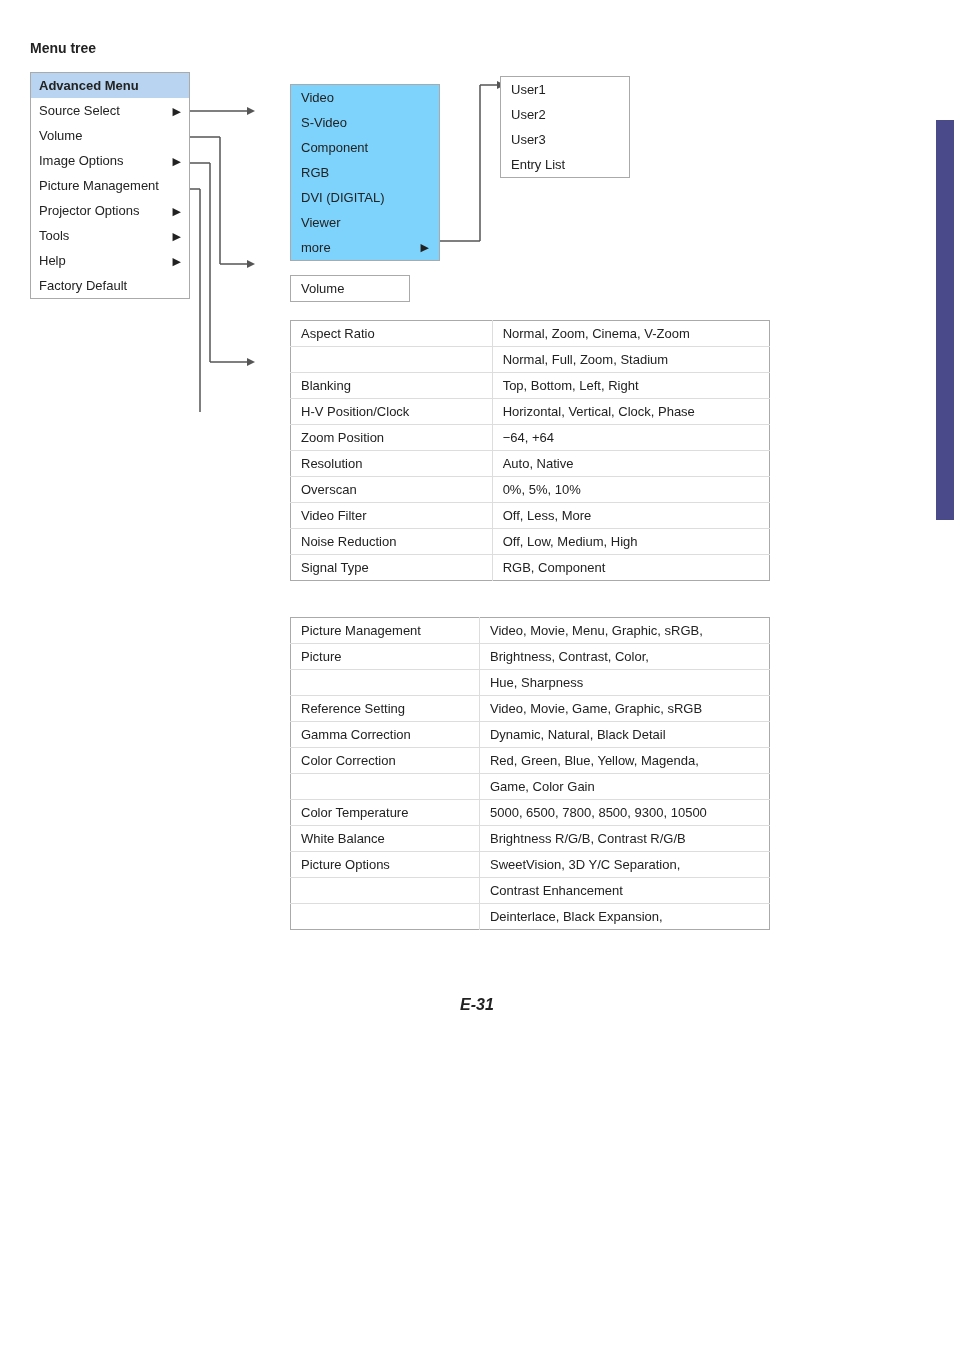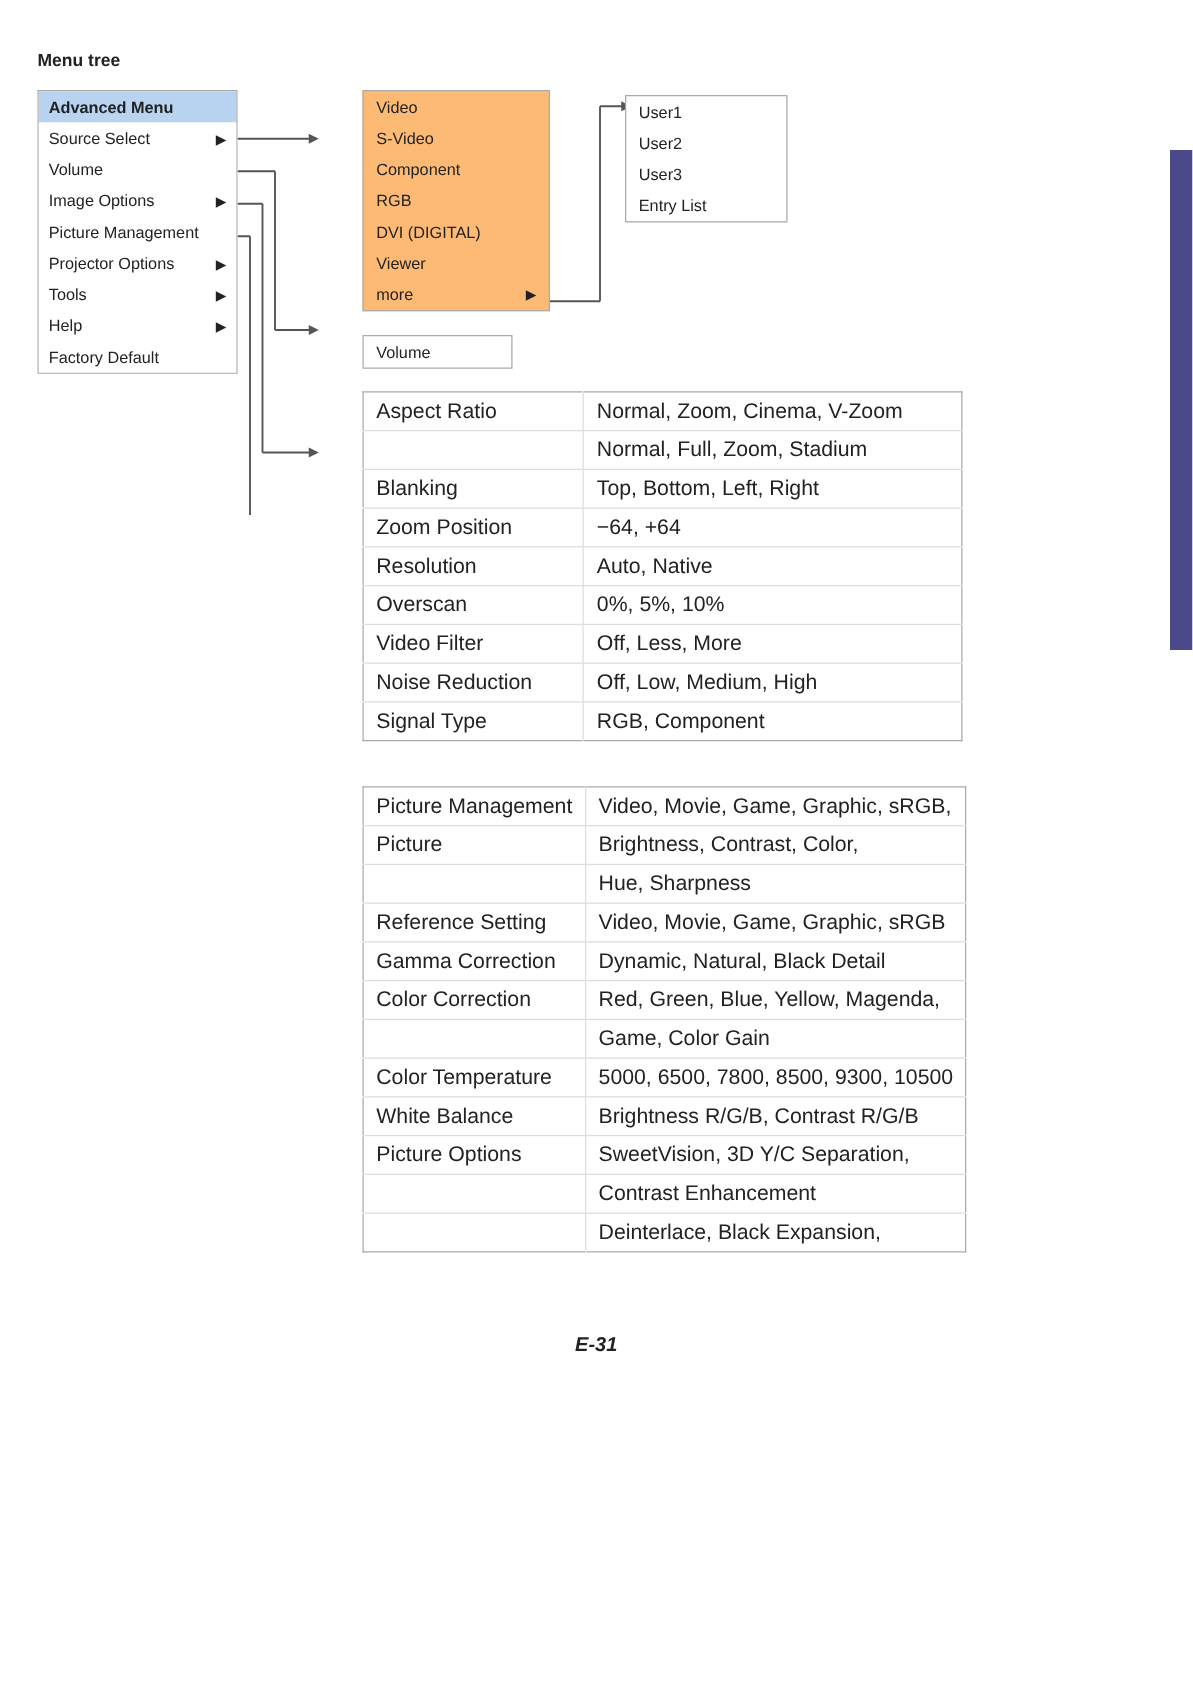--- a/index.html
+++ b/index.html
@@ -49,22 +49,22 @@
 
     .arrow-right {
       font-size: 11px;
       margin-left: 6px;
     }
 
     
     .source-list {
       border: 1.5px solid #aaa;
       min-width: 150px;
-      background: #fdba74;
-      margin-top: 0;
+      background: #7dd3fc;
+      margin-top: 12px;
       align-self: flex-start;
     }
 
     .source-list-item {
       padding: 5px 10px;
       font-size: 13px;
       white-space: nowrap;
       display: flex;
       align-items: center;
       justify-content: space-between;
@@ -99,21 +99,21 @@
     .options-table {
       border-collapse: collapse;
       border: 1.5px solid #aaa;
       min-width: 480px;
       margin-bottom: 18px;
       background: #fff;
     }
 
     .options-table td {
       padding: 5px 10px;
-      font-size: 17px;
+      font-size: 13px;
       vertical-align: top;
       border-bottom: 1px solid #ddd;
     }
 
     .options-table td:first-child {
       min-width: 155px;
       border-right: 1px solid #ddd;
       white-space: nowrap;
     }
 
@@ -266,20 +266,24 @@
               </tr>
               <tr>
                 <td></td>
                 <td>Normal, Full, Zoom, Stadium</td>
               </tr>
               <tr>
                 <td>Blanking</td>
                 <td>Top, Bottom, Left, Right</td>
               </tr>
               <tr>
+                <td>H-V Position/Clock</td>
+                <td>Horizontal, Vertical, Clock, Phase</td>
+              </tr>
+              <tr>
                 <td>Zoom Position</td>
                 <td>−64, +64</td>
               </tr>
               <tr>
                 <td>Resolution</td>
                 <td>Auto, Native</td>
               </tr>
               <tr>
                 <td>Overscan</td>
                 <td>0%, 5%, 10%</td>
@@ -298,21 +302,21 @@
               </tr>
             </tbody>
         </table>
       </div>
 
       <div style="margin-bottom:18px;">
         <table class="options-table">
           <tbody id="picture-mgmt-tbody">
           <tr>
                 <td>Picture Management</td>
-                <td>Video, Movie, Game, Graphic, sRGB,</td>
+                <td>Video, Movie, Menu, Graphic, sRGB,</td>
               </tr>
               <tr>
                 <td>Picture</td>
                 <td>Brightness, Contrast, Color,</td>
               </tr>
               <tr>
                 <td></td>
                 <td>Hue, Sharpness</td>
               </tr>
               <tr>

